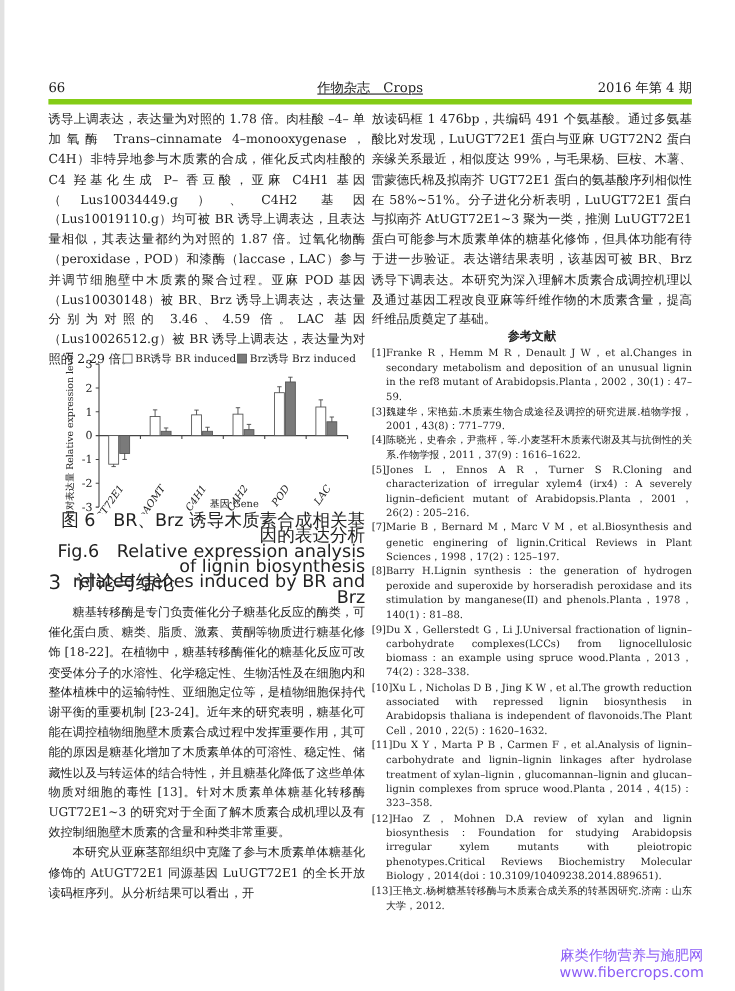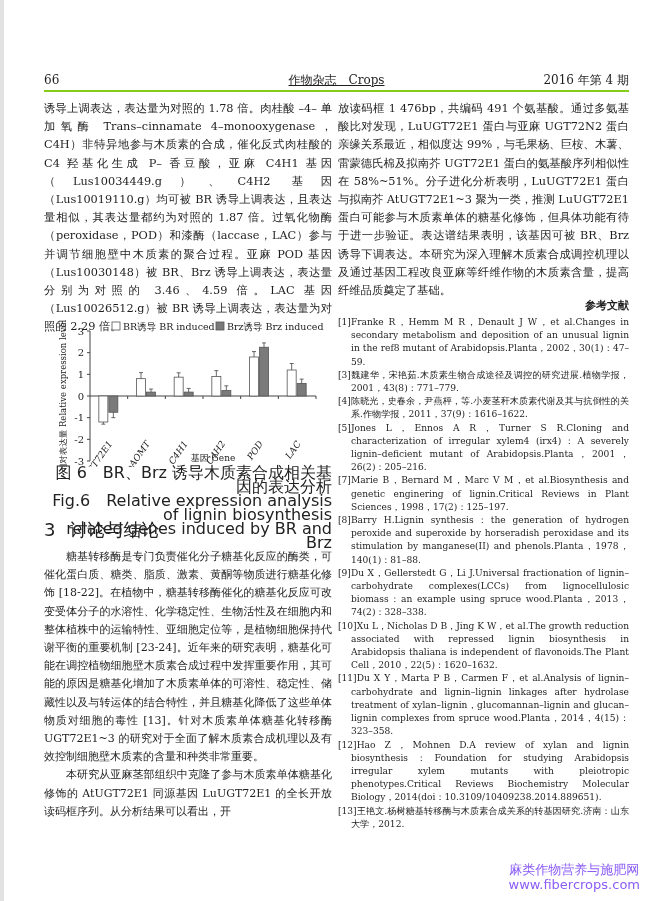--- a/index.html
+++ b/index.html
@@ -3,42 +3,42 @@
 <meta charset="utf-8">
 <style>
   html, body { margin: 0; padding: 0; }
   body {
     width: 668px; height: 901px; background: #ffffff; position: relative; overflow: hidden;
     font-family: "DejaVu Serif", "Liberation Serif", serif; color: #1e1e1e;
   }
   .left-border { position: absolute; left: 0; top: 0; width: 4px; height: 901px; background: #e2e2e2; }
   .header {
     position: absolute; left: 44px; top: 70px; width: 585px; height: 20px;
-    border-bottom: 2px solid #84cc16; font-size: 12px; line-height: 18px;
+    border-bottom: 5px solid #84cc16; font-size: 12px; line-height: 18px;
   }
   .header .pg { position: absolute; left: 0; top: 1px; }
   .header .journal { position: absolute; left: 0; right: 0; top: 1px; text-align: center; text-decoration: underline; }
   .header .issue { position: absolute; right: 0; top: 1px; }
   .col { position: absolute; font-size: 11.3px; line-height: 18.2px; text-align: justify; }
   .col-left { left: 44px; top: 100px; width: 288px; }
   .col-right { left: 338px; top: 100px; width: 291px; }
   .para { margin: 0; }
   .indent { text-indent: 2em; }
   .chart-wrap { position: absolute; left: 44px; top: 317px; width: 288px; height: 150px; }
   .caption {
     position: absolute; left: 44px; top: 466px; width: 288px; text-align: right;
     font-family: "DejaVu Sans", "Liberation Sans", sans-serif; font-size: 16px; line-height: 14px; color: #222;
   }
   .section-title {
     position: absolute; left: 44px; top: 520px; font-family: "DejaVu Sans", "Liberation Sans", sans-serif;
     font-size: 18px; line-height: 20px; color: #222;
   }
   .section-title .num { margin-right: 14px; }
   .body-left { position: absolute; left: 44px; top: 548px; width: 288px; font-size: 11px; line-height: 18.2px; text-align: justify; }
-  .refs-title { position: absolute; left: 338px; top: 298px; width: 291px; text-align: right; font-weight: bold; font-size: 11px; }
+  .refs-title { position: absolute; left: 338px; top: 298px; width: 291px; text-align: center; font-weight: bold; font-size: 11px; }
   .refs { position: absolute; left: 338px; top: 316px; width: 291px; font-size: 9.1px; line-height: 13.2px; }
   .ref { padding-left: 13px; text-indent: -13px; margin: 0; text-align: justify; }
   .watermark {
     position: absolute; right: 28px; top: 862px; text-align: center; color: #8b5cf6;
     font-family: "DejaVu Sans", "Liberation Sans", sans-serif; font-size: 13px; line-height: 15px;
   }
 </style>
 </head>
 <body>
 

